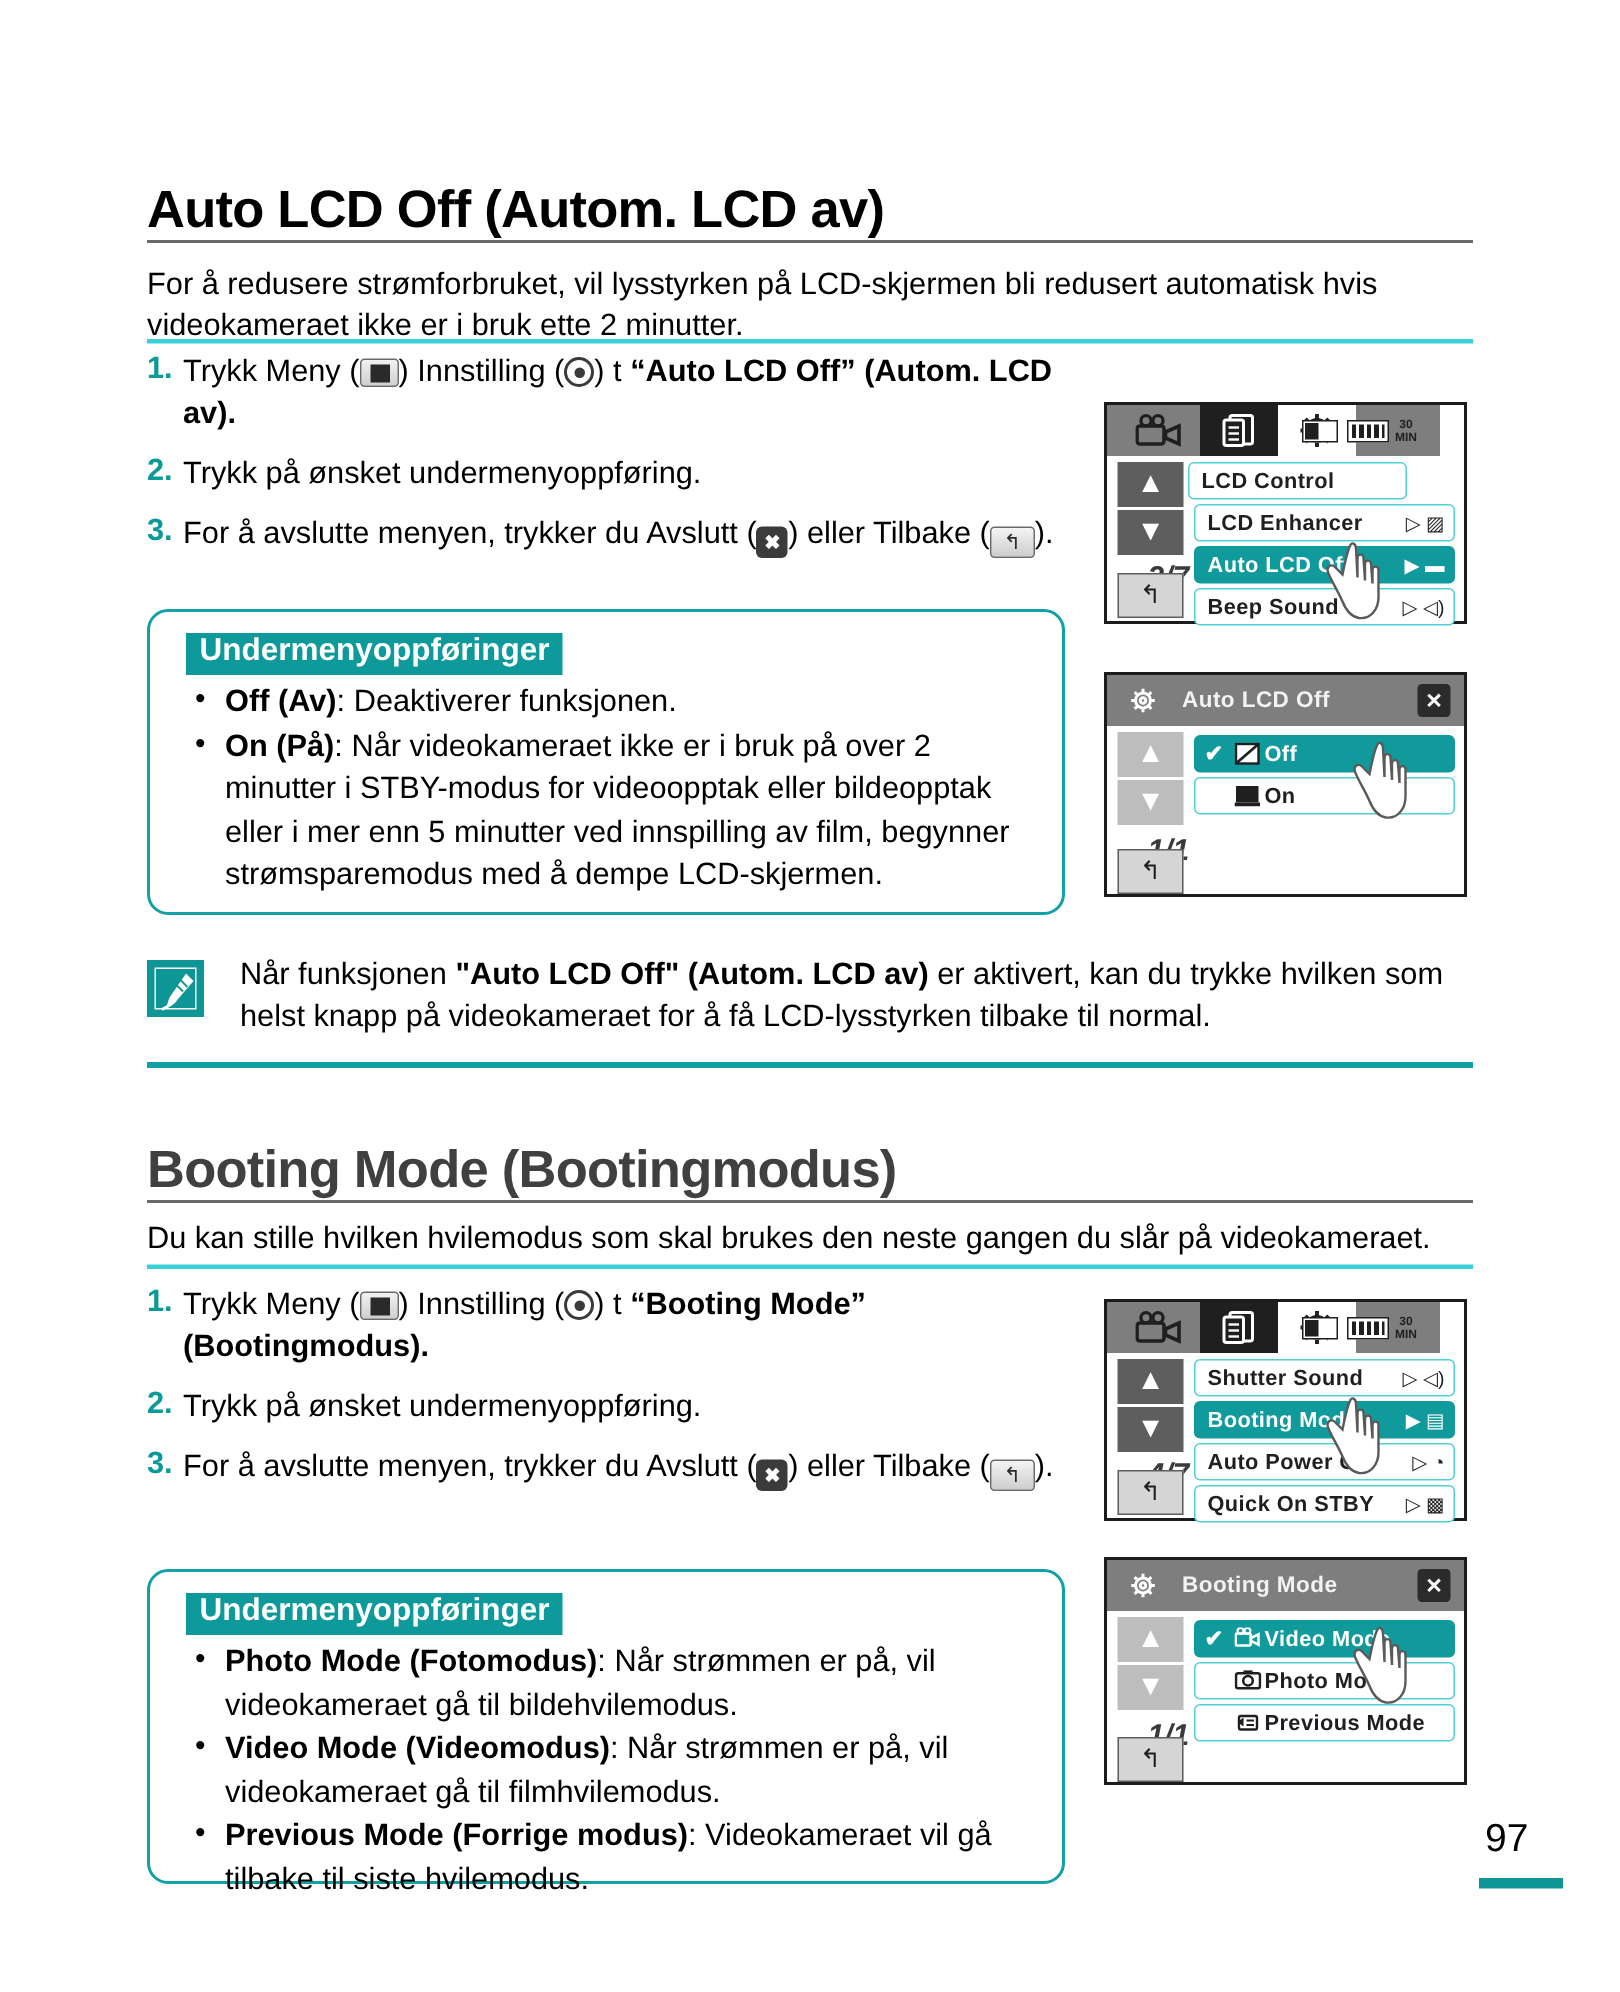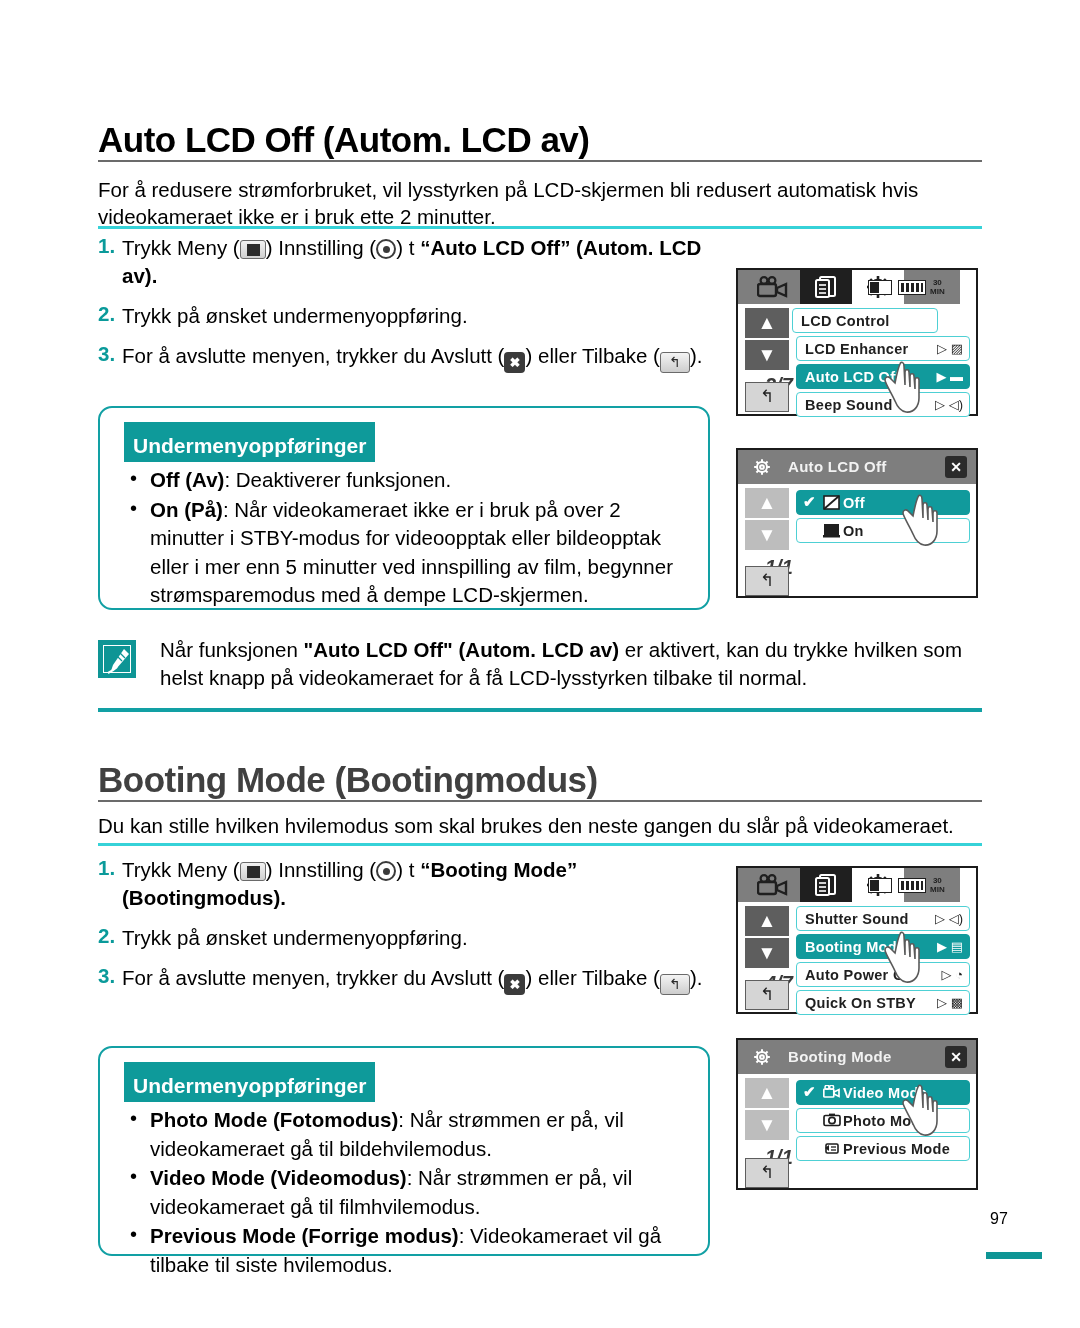--- a/index.html
+++ b/index.html
@@ -86,21 +86,21 @@
   
   .submenu {
     position:absolute;
     border:2.5px solid #12a0a4; border-radius:14px;
     background:#fff;
   }
   .submenu-title {
     display:inline-block;
     background:#0e9a9a; color:#fff;
     font-size:21px; font-weight:bold;
-    padding:12px 9px 4px 9px;
+    padding:0 9px 4px 9px;
     margin:14px 0 4px 24px;
   }
   .bullets { margin:0; padding:0 20px 10px 26px; list-style:none; }
   .bullets li {
     position:relative; padding-left:24px;
     font-size:20.5px; line-height:28.5px; color:#000;
     margin-bottom:1px;
   }
   .bullets li:before {
     content:"\2022"; position:absolute; left:4px; top:-2px;
@@ -223,21 +223,21 @@
   .mins {
     position:absolute; left:62px; top:0;
     font-size:8px; font-weight:bold; color:#1f1f1f; line-height:9px; text-align:center;
   }
 
   
   .hand { position:absolute; pointer-events:none; }
 
   
   .pageno {
-    position:absolute; font-size:16px; color:#000; font-weight:normal;
+    position:absolute; font-size:26px; color:#000; font-weight:normal;
   }
   .pagebar { position:absolute; height:7px; background:#0e9595; }
 </style>
 </head>
 <body>
 
 <div class="page">
 
   <div class="h1 black" style="left:98px; top:120px;">Auto LCD Off (Autom. LCD av)</div>
   <div class="h1rule" style="left:98px; top:160px; width:884px;"></div>

